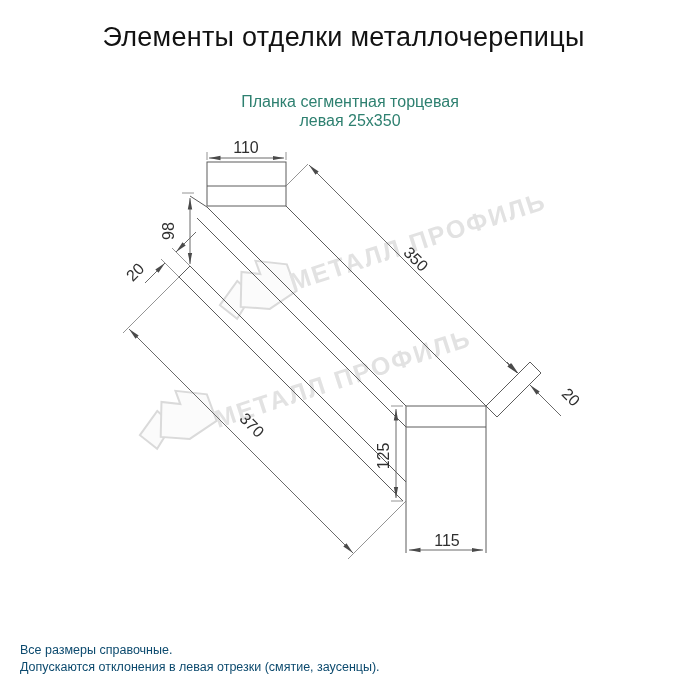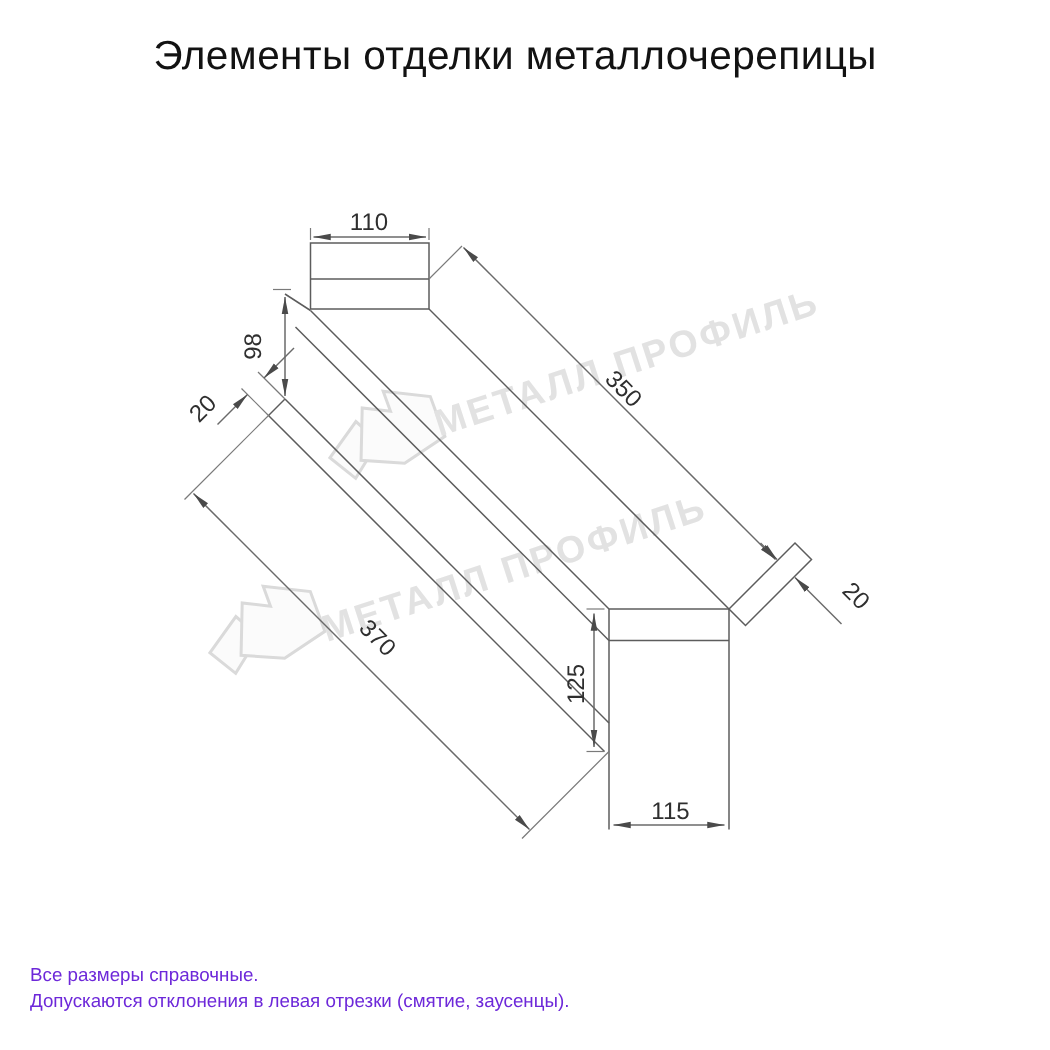--- a/index.html
+++ b/index.html
@@ -1,20 +1,20 @@
 <!DOCTYPE html>
 <html><head>
 <meta charset="utf-8">
 <style>
   html,body{margin:0;padding:0;}
   body{width:700px;height:700px;background:#ffffff;font-family:"Liberation Sans","DejaVu Sans",sans-serif;position:relative;overflow:hidden;}
   .stage{position:absolute;left:0;top:0;width:700px;height:700px;}
   .title{position:absolute;left:0;top:22px;width:687px;text-align:center;font-size:27px;font-weight:400;color:#121212;letter-spacing:.3px;}
   .subtitle{position:absolute;left:0;top:92px;width:700px;text-align:center;font-size:16px;line-height:19px;color:#2e8070;}
-  .footer{position:absolute;left:20px;top:642px;font-size:12.5px;line-height:17px;color:#6d28d9;}
+  .footer{position:absolute;left:20px;top:642px;font-size:12.5px;line-height:17px;color:#0c4a6e;}
   svg{position:absolute;left:0;top:0;}
   .obj{stroke:#5c5c5c;stroke-width:1;fill:none;}
   .dim{stroke:#6a6a6a;stroke-width:1;fill:none;}
   .ext{stroke:#7a7a7a;stroke-width:0.8;fill:none;}
   .dimtxt{font-family:"Liberation Sans","DejaVu Sans",sans-serif;font-size:16px;fill:#2f2f2f;}
   .wmtxt{font-family:"Liberation Sans","DejaVu Sans",sans-serif;font-size:25px;font-weight:bold;letter-spacing:2px;fill:#e2e2e2;}
   .wmlogo{stroke:#dadada;stroke-width:2;fill:#fbfbfb;}
 </style>
 </head>
 <body>
@@ -114,19 +114,23 @@
     </g>
 
     <g>
       <line class="dim" x1="409" y1="550" x2="483" y2="550" marker-start="url(#arrow)" marker-end="url(#arrow)"></line>
       <text class="dimtxt" x="447" y="546" text-anchor="middle">115</text>
     </g>
   </svg>
 
   <div class="title">Элементы отделки металлочерепицы</div>
 
+  <div class="subtitle">
+    <div>Планка сегментная торцевая</div>
+    <div>левая 25х350</div>
+  </div>
 
   <div class="footer">
     <div>Все размеры справочные.</div>
     <div>Допускаются отклонения в левая отрезки (смятие, заусенцы).</div>
   </div>
 
 </div>
 
 </body></html>

